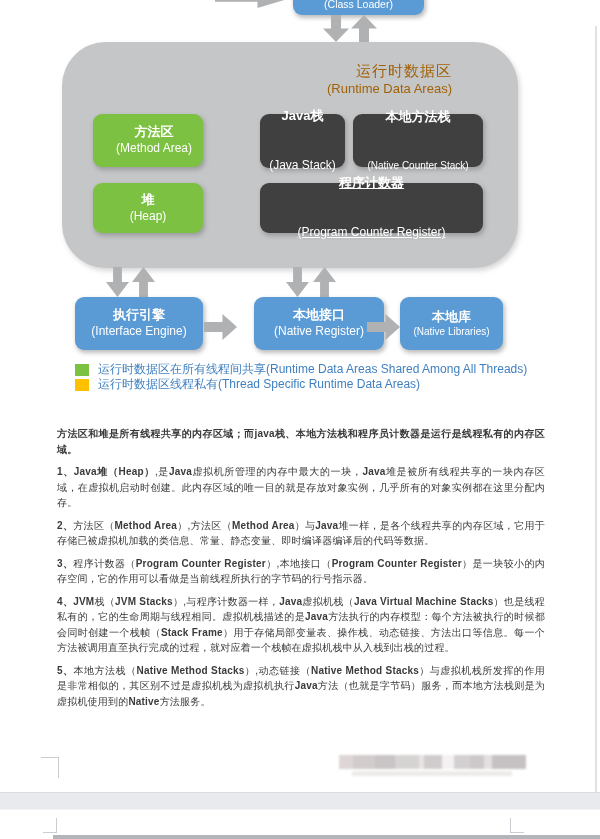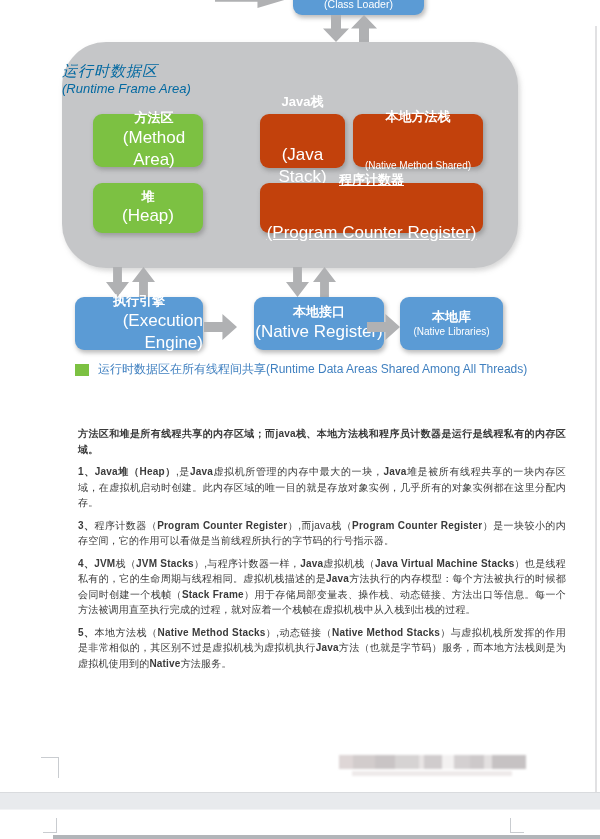--- a/index.html
+++ b/index.html
@@ -3,49 +3,49 @@
 <meta charset="utf-8">
 <style>
   * { margin:0; padding:0; box-sizing:border-box; }
   html,body { background:#ffffff; }
   body { font-family:"Liberation Sans","DejaVu Sans",sans-serif; }
   .page { position:relative; width:600px; height:839px; background:#ffffff; overflow:hidden; }
 
   
   .gray-container { position:absolute; left:62px; top:42px; width:456px; height:226px;
     background:#c5c6c8; border-radius:44px; box-shadow:2px 3px 5px rgba(140,140,140,.35); }
-  .rda-title { position:absolute; left:62px; top:62px; width:390px; text-align:left; color:#0369a1;font-style:italic; }
+  .rda-title { position:absolute; left:62px; top:62px; width:390px; text-align:right; color:#a16207; }
   .rda-title .zh { font-size:15px; letter-spacing:1px; }
   .rda-title .en { font-size:13px; }
 
   .box { position:absolute; border-radius:9px; display:flex; flex-direction:column;
     align-items:center; justify-content:center; color:#ffffff; text-align:center;
     box-shadow:1.5px 2.5px 4px rgba(110,110,110,.45); line-height:1.3; }
   .box .zh { font-size:13px; font-weight:600; }
-  .box .en { font-size:17px; font-weight:400; }
+  .box .en { font-size:12px; font-weight:400; }
   .box .en.sm { font-size:10px; }
   .green { background:#7cc142; }
-  .orange { background:#c2410c;gap:33px; }
+  .orange { background:#404040;gap:33px; }
   .blue { background:#5b9bd5; }
 
   .classloader { left:293px; top:-17px; width:131px; height:32px; justify-content:flex-end; padding-bottom:3px; }
   .classloader .en { font-size:10.5px; }
 
   .arrow { position:absolute; }
   .arrow svg { display:block; width:100%; height:100%; }
   .arrow polygon { fill:#b0b1b3; }
 
   
   .legend-row { position:absolute; display:flex; align-items:center; }
   .legend-swatch { width:14px; height:12px; margin-right:9px; flex:none; }
   .legend-text { font-size:12px; color:#4080c0; white-space:nowrap; }
 
   
   .article { position:absolute; left:57px; top:426px; width:488px; color:#3a3a3a;
-    font-size:10px; line-height:15.5px; letter-spacing:.2px; text-align:justify;margin-left:21px; }
+    font-size:10px; line-height:15.5px; letter-spacing:.2px; text-align:justify; }
   .article p { margin:0 0 7px 0; }
   .article .b, .article span[data-b] { font-weight:bold; }
 
   
   .corner-mark { position:absolute; }
   .mark-a { left:41px; top:757px; width:18px; height:21px; border-top:1px solid #c9ccd0; border-right:1px solid #c9ccd0; }
   .mark-b { left:43px; top:818px; width:14px; height:15px; border-right:1px solid #c9ccd0; border-bottom:1px solid #c9ccd0; }
   .mark-c { left:510px; top:818px; width:14px; height:15px; border-left:1px solid #c9ccd0; border-bottom:1px solid #c9ccd0; }
 
   .redaction { position:absolute; left:339px; top:755px; height:14px; display:flex; align-items:stretch; filter:blur(1px); }
@@ -79,34 +79,34 @@
   </div>
   <div class="arrow" style="left:351px; top:15px; width:26px; height:27px;">
     <svg viewBox="0 0 26 30" preserveAspectRatio="none">
         <polygon points="13,0 26,15 18,15 18,30 8,30 8,15 0,15"></polygon>
       </svg>
   </div>
 
   <div class="gray-container"></div>
   <div class="rda-title">
     <div class="zh">运行时数据区</div>
-    <div class="en">(Runtime Frame Area)</div>
+    <div class="en">(Runtime Data Areas)</div>
   </div>
 
   <div class="box green" style="left:93px; top:114px; width:110px; height:53px;padding-left:12px;">
     <span class="zh">方法区</span>
     <span class="en">(Method Area)</span>
   </div>
   <div class="box orange" style="left:260px; top:114px; width:85px; height:54px;">
     <span class="zh">Java栈</span>
     <span class="en">(Java Stack)</span>
   </div>
   <div class="box orange" style="left:353px; top:114px; width:130px; height:53px;">
     <span class="zh">本地方法栈</span>
-    <span class="en sm">(Native Method Shared)</span>
+    <span class="en sm">(Native Counter Stack)</span>
   </div>
   <div class="box green" style="left:93px; top:183px; width:110px; height:50px;">
     <span class="zh">堆</span>
     <span class="en">(Heap)</span>
   </div>
   <div class="box orange" style="left:260px; top:183px; width:223px; height:50px;text-decoration:underline;">
     <span class="zh">程序计数器</span>
     <span class="en">(Program Counter Register)</span>
   </div>
 
@@ -126,21 +126,21 @@
       </svg>
   </div>
   <div class="arrow" style="left:313px; top:267px; width:23px; height:30px;">
     <svg viewBox="0 0 26 30" preserveAspectRatio="none">
         <polygon points="13,0 26,15 18,15 18,30 8,30 8,15 0,15"></polygon>
       </svg>
   </div>
 
   <div class="box blue" style="left:75px; top:297px; width:128px; height:53px;text-align:right;">
     <span class="zh">执行引擎</span>
-    <span class="en">(Execution Engine)</span>
+    <span class="en">(Interface Engine)</span>
   </div>
   <div class="box blue" style="left:238px; top:297px; width:130px; height:53px;margin-left:16px;">
     <span class="zh">本地接口</span>
     <span class="en">(Native Register)</span>
   </div>
   <div class="box blue" style="left:400px; top:297px; width:103px; height:53px;">
     <span class="zh">本地库</span>
     <span class="en sm">(Native Libraries)</span>
   </div>
 
@@ -152,25 +152,30 @@
   <div class="arrow" style="left:367px; top:314px; width:33px; height:26px;">
     <svg viewBox="0 0 34 26" preserveAspectRatio="none">
         <polygon points="0,8 19,8 19,0 34,13 19,26 19,18 0,18"></polygon>
       </svg>
   </div>
 
   <div class="legend-row" style="left:75px; top:361px;">
     <span class="legend-swatch" style="background: rgb(124, 193, 66);"></span>
     <span class="legend-text">运行时数据区在所有线程间共享(Runtime Data Areas Shared Among All Threads)</span>
   </div>
+  <div class="legend-row" style="left:75px; top:376px;">
+    <span class="legend-swatch" style="background: rgb(255, 192, 0);"></span>
+    <span class="legend-text">运行时数据区线程私有(Thread Specific Runtime Data Areas)</span>
+  </div>
 
   <div class="article">
     <p><span data-b="1">方法区和堆是所有线程共享的内存区域；而java栈、本地方法栈和程序员计数器是运行是线程私有的内存区域。</span></p>
     <p><span data-b="1">1、Java堆（Heap）</span><span>,是</span><span data-b="1">Java</span><span>虚拟机所管理的内存中最大的一块，</span><span data-b="1">Java</span><span>堆是被所有线程共享的一块内存区域，在虚拟机启动时创建。此内存区域的唯一目的就是存放对象实例，几乎所有的对象实例都在这里分配内存。</span></p>
-    <p><span data-b="1">3、</span><span>程序计数器（</span><span data-b="1">Program Counter Register</span><span>）,而java栈（</span><span data-b="1">Program Counter Register</span><span>）是一块较小的内存空间，它的作用可以看做是当前线程所执行的字节码的行号指示器。</span></p>
+    <p><span data-b="1">2、</span><span>方法区（</span><span data-b="1">Method Area</span><span>）,方法区（</span><span data-b="1">Method Area</span><span>）与</span><span data-b="1">Java</span><span>堆一样，是各个线程共享的内存区域，它用于存储已被虚拟机加载的类信息、常量、静态变量、即时编译器编译后的代码等数据。</span></p>
+    <p><span data-b="1">3、</span><span>程序计数器（</span><span data-b="1">Program Counter Register</span><span>）,本地接口（</span><span data-b="1">Program Counter Register</span><span>）是一块较小的内存空间，它的作用可以看做是当前线程所执行的字节码的行号指示器。</span></p>
     <p><span data-b="1">4、JVM</span><span>栈（</span><span data-b="1">JVM Stacks</span><span>）,与程序计数器一样，</span><span data-b="1">Java</span><span>虚拟机栈（</span><span data-b="1">Java Virtual Machine Stacks</span><span>）也是线程私有的，它的生命周期与线程相同。虚拟机栈描述的是</span><span data-b="1">Java</span><span>方法执行的内存模型：每个方法被执行的时候都会同时创建一个栈帧（</span><span data-b="1">Stack Frame</span><span>）用于存储局部变量表、操作栈、动态链接、方法出口等信息。每一个方法被调用直至执行完成的过程，就对应着一个栈帧在虚拟机栈中从入栈到出栈的过程。</span></p>
     <p><span data-b="1">5、</span><span>本地方法栈（</span><span data-b="1">Native Method Stacks</span><span>）,动态链接（</span><span data-b="1">Native Method Stacks</span><span>）与虚拟机栈所发挥的作用是非常相似的，其区别不过是虚拟机栈为虚拟机执行</span><span data-b="1">Java</span><span>方法（也就是字节码）服务，而本地方法栈则是为虚拟机使用到的</span><span data-b="1">Native</span><span>方法服务。</span></p>
   </div>
 
   <div class="corner-mark mark-a"></div>
   <div class="redaction">
       <div style="width: 14px; background: rgb(222, 214, 214);"></div>
       <div style="width: 22px; background: rgb(210, 204, 204);"></div>
       <div style="width: 20px; background: rgb(201, 196, 197);"></div>
       <div style="width: 24px; background: rgb(214, 211, 211);"></div>

